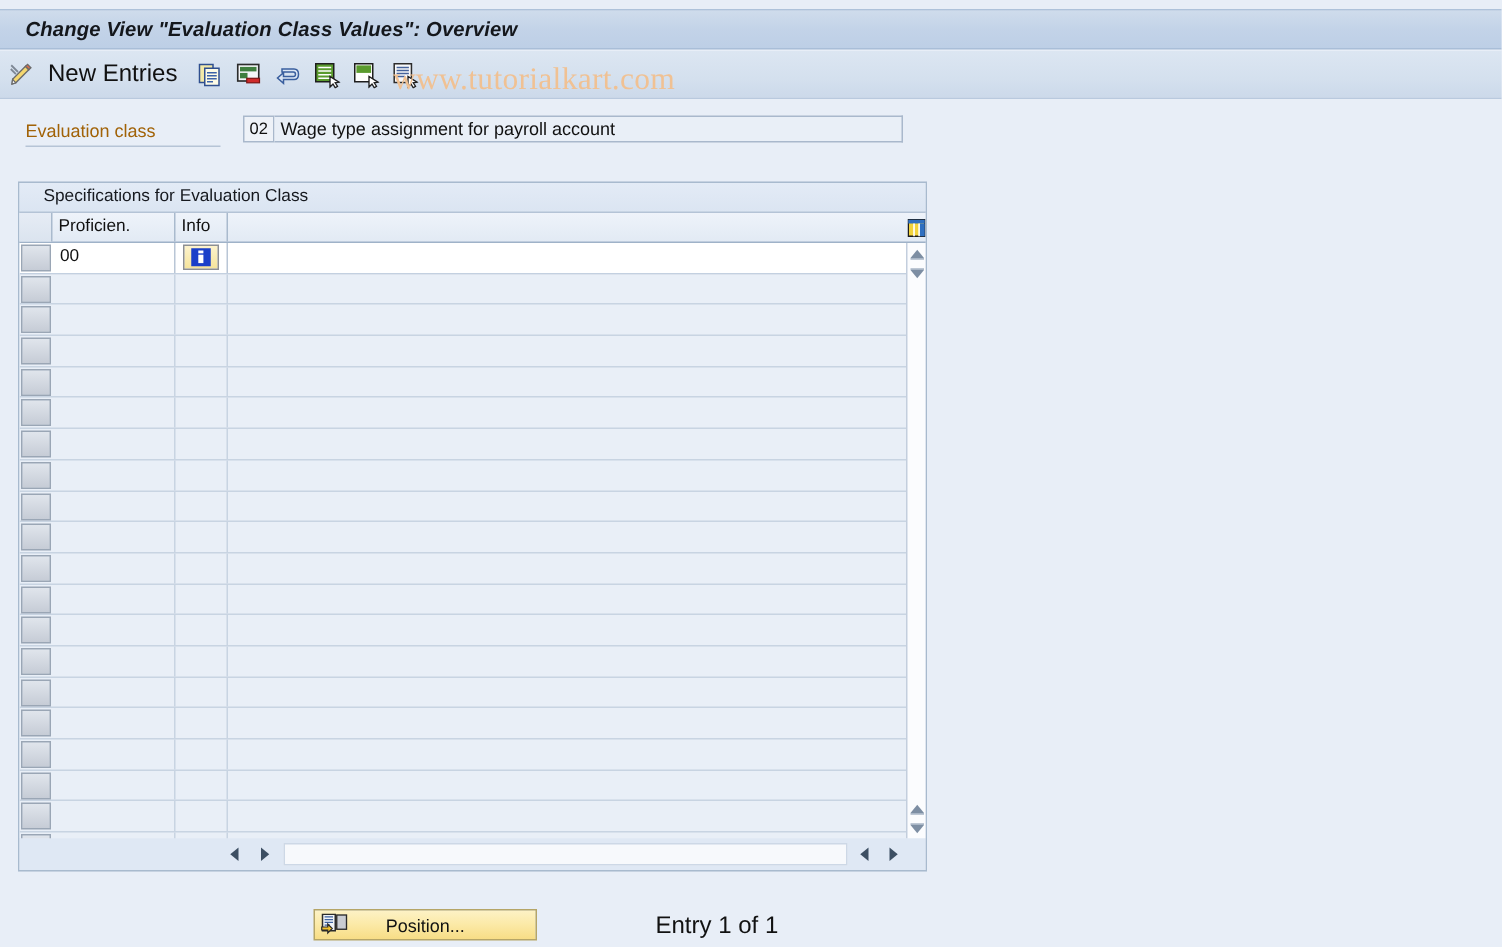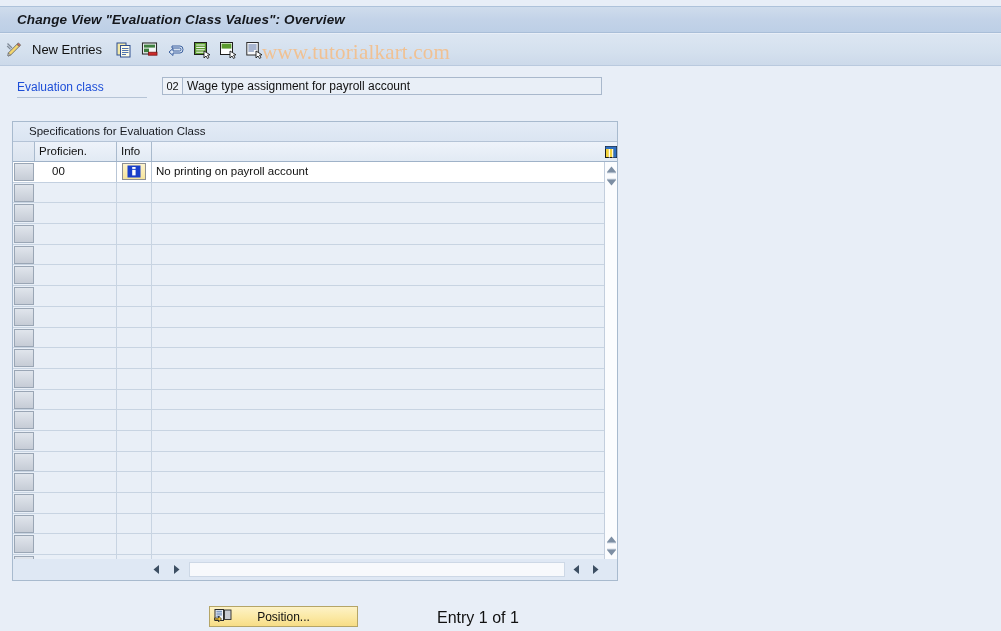--- a/index.html
+++ b/index.html
@@ -55,21 +55,21 @@
     margin-left: 2px;
     display: flex;
     align-items: center;
     justify-content: center;
     border: 1px solid transparent;
     box-sizing: border-box;
   }
   .tb-label {
     margin-left: 6px;
     margin-right: 8px;
-    font-size: 13px;
+    font-size: 16px;
     color: #111;
     white-space: nowrap;
   }
   .watermark {
     position: absolute;
     left: 262px;
     top: 40px;
     font-family: "Liberation Serif", serif;
     font-size: 21px;
     font-weight: normal;
@@ -82,21 +82,21 @@
   
   .evalrow {
     position: absolute;
     left: 0; top: 76px;
     width: 1001px; height: 26px;
   }
   .eval-label {
     position: absolute;
     left: 17px; top: 4px;
     font-size: 12px;
-    color: #1d4ed8;
+    color: #a16207;
     white-space: nowrap;
   }
   .eval-key {
     position: absolute;
     left: 162px; top: 1px;
     width: 21px; height: 18px;
     background: #eef2f8;
     border: 1px solid #a9b8cc;
     box-sizing: border-box;
     font-size: 11px;
@@ -208,21 +208,21 @@
     color: #111;
     box-sizing: border-box;
     white-space: nowrap;
     overflow: hidden;
   }
   .cell.selbox {
     left: 1px; width: 20px; top: 1px; height: 18px;
     background: linear-gradient(to bottom, #e0e5ec 0%, #c6ccd6 100%);
     border: 1px solid #9aa6b5;
   }
-  .cell.c1 { left: 22px;  width: 82px;  border-right: 1px solid #c8d4e2; padding-left: 17px; }
+  .cell.c1 { left: 22px;  width: 82px;  border-right: 1px solid #c8d4e2; padding-left: 5px; }
   .cell.c2 { left: 104px; width: 35px;  border-right: 1px solid #c8d4e2; }
   .cell.c3 { left: 139px; width: 452px; padding-left: 4px; }
   .row.first .cell.c1, .row.first .cell.c2 { border-right: 1px solid #b9c6d6; }
 
   .info-btn {
     position: absolute;
     left: 5px; top: 1px;
     width: 24px; height: 17px;
     background: linear-gradient(to bottom,#fdf3cd,#f6e49b);
     border: 1px solid #8d8f93;
@@ -414,21 +414,20 @@
         <div class="cell c1">00</div>
         <div class="cell c2">
           <span class="info-btn">
             <svg width="14" height="13" viewBox="0 0 14 13">
               <rect x="0.5" y="0.5" width="13" height="12" fill="#1a3fc9"></rect>
               <rect x="5.2" y="2" width="3.4" height="1.9" fill="#ffffff"></rect>
               <rect x="5.2" y="4.8" width="3.4" height="5.6" fill="#ffffff"></rect>
             </svg>
           </span>
         </div>
-        <div class="cell c3">No printing on payroll account</div>
       </div>
       <div class="row">
         <div class="cell selbox"></div>
         <div class="cell c1"></div>
         <div class="cell c2"></div>
         <div class="cell c3"></div>
       </div>
       <div class="row">
         <div class="cell selbox"></div>
         <div class="cell c1"></div>

